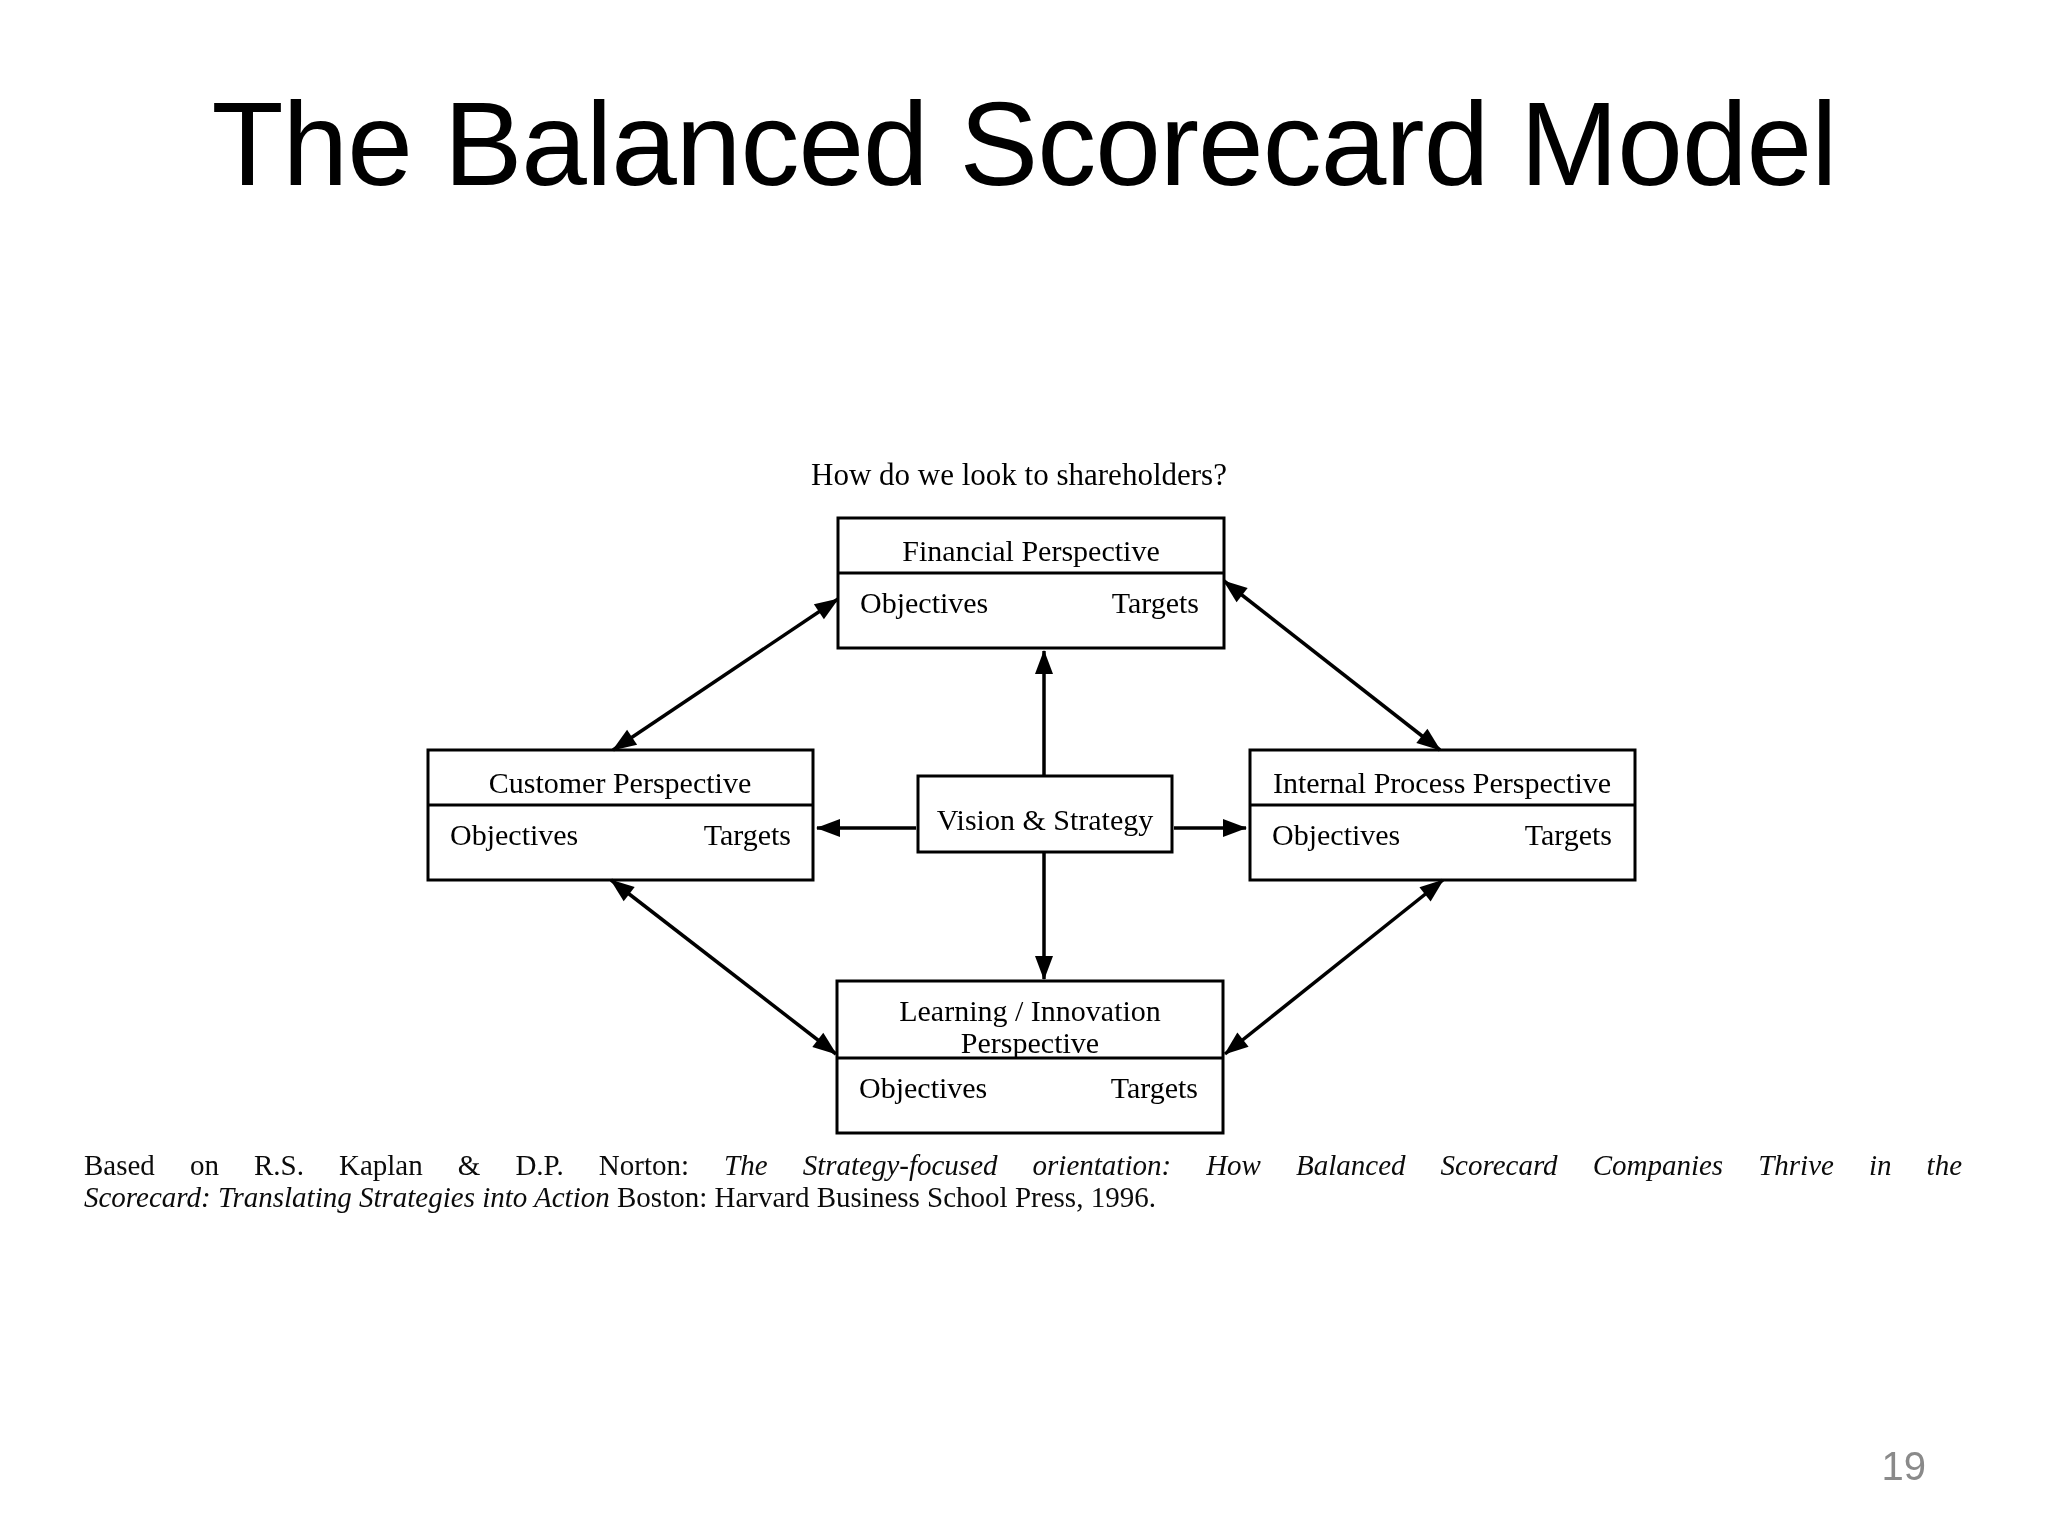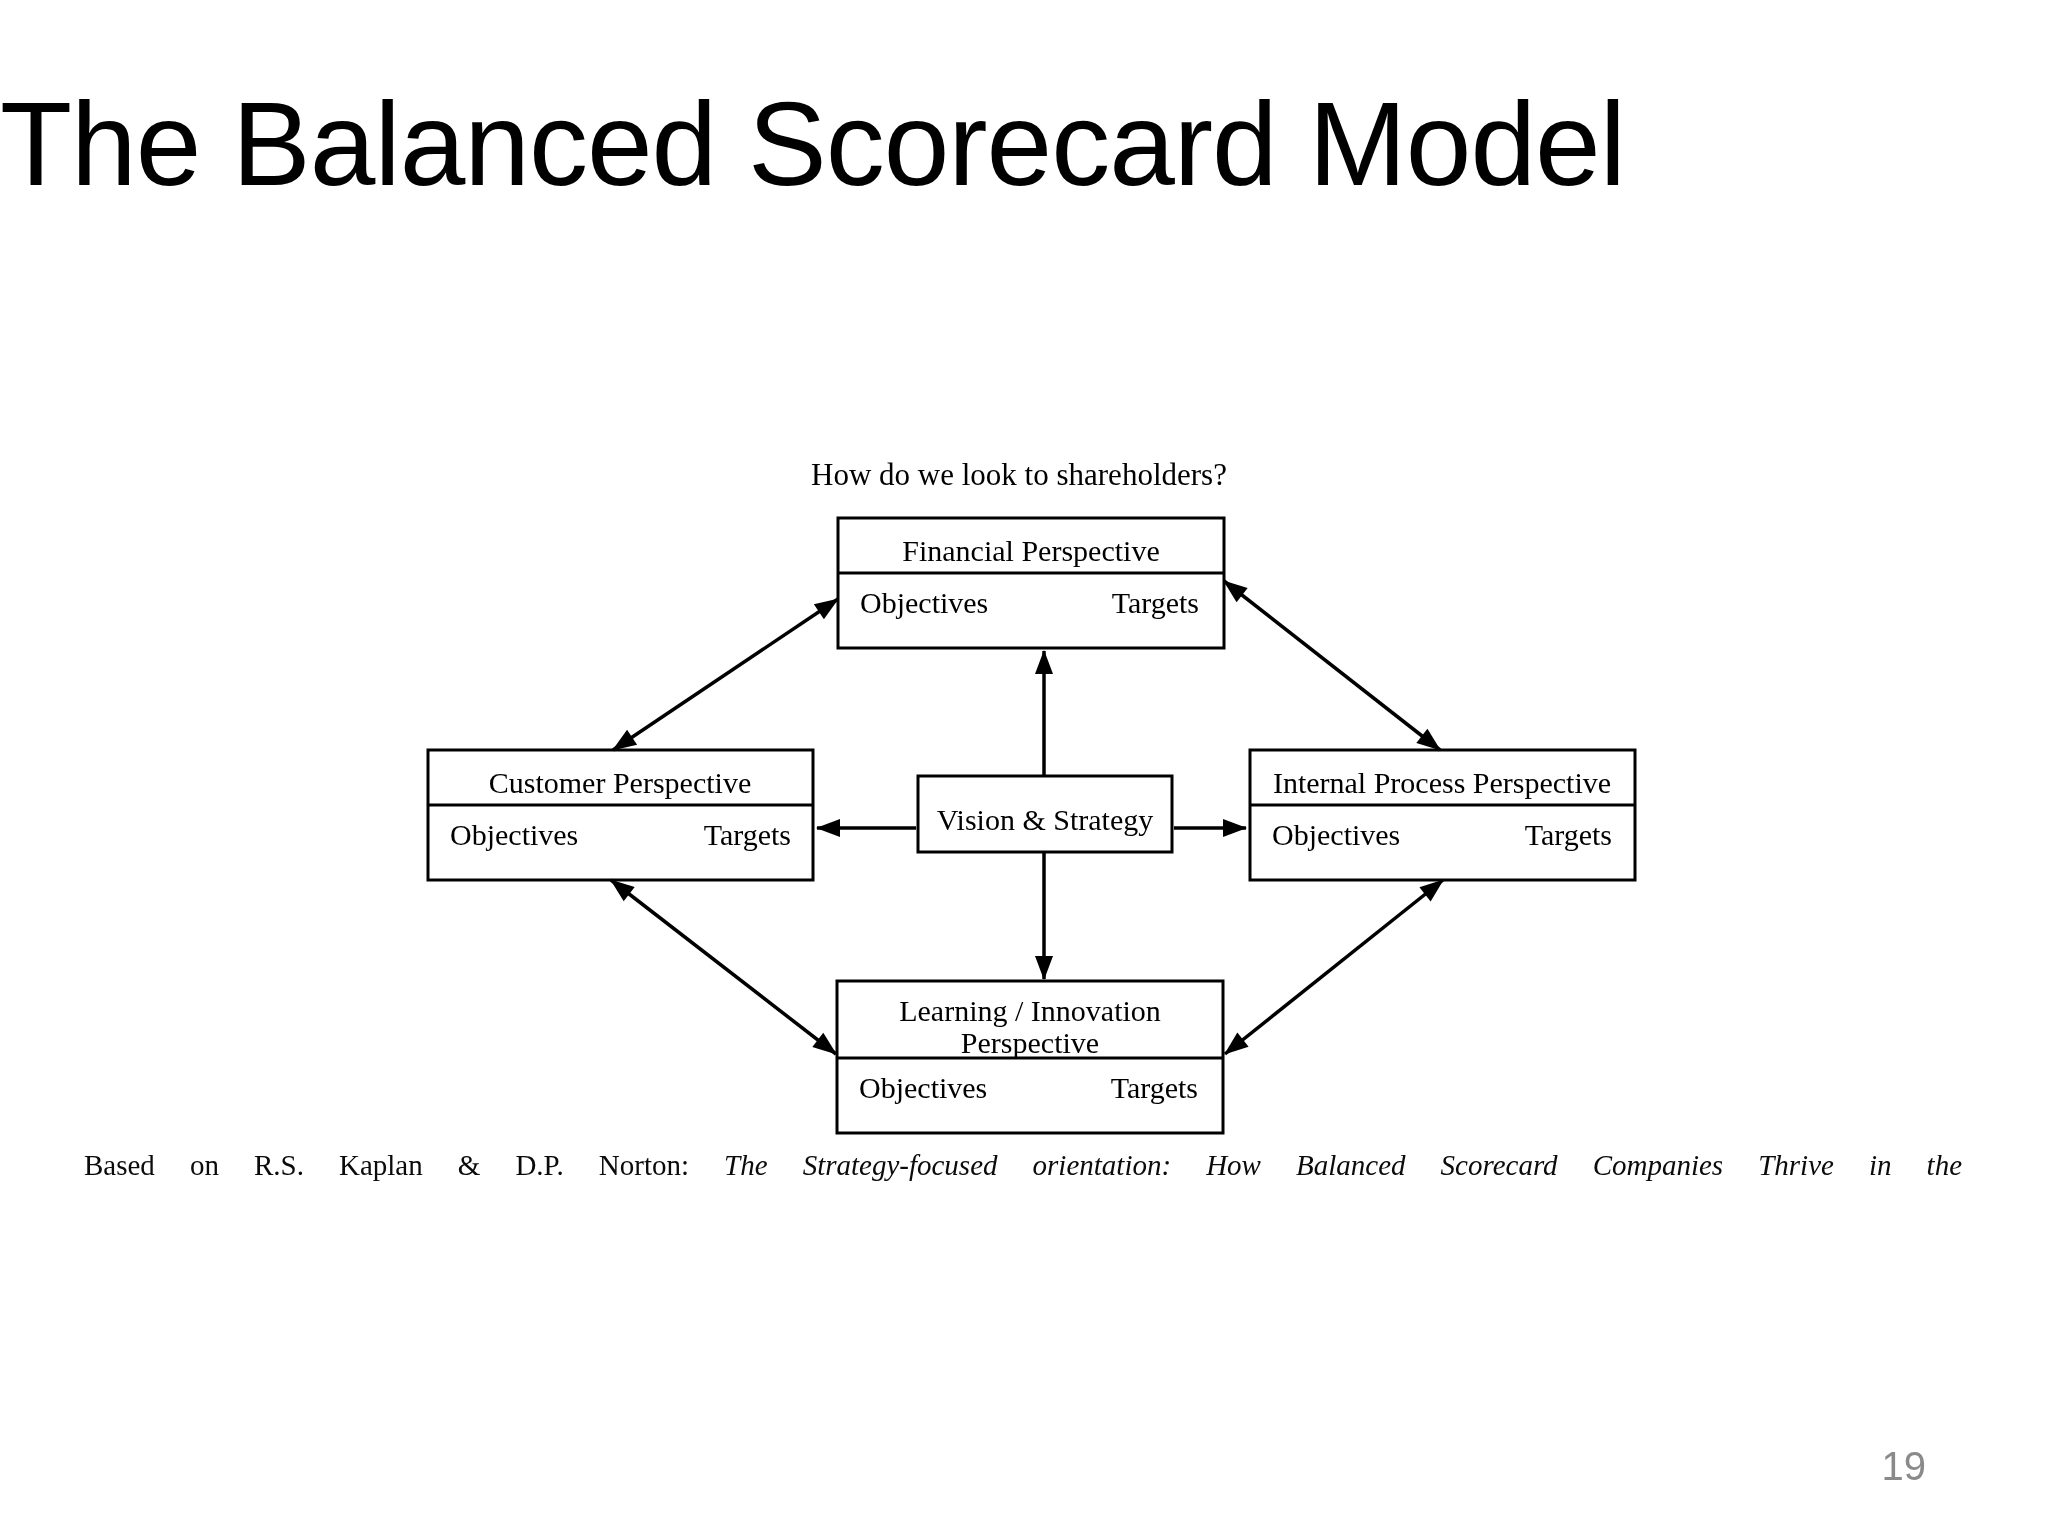--- a/index.html
+++ b/index.html
@@ -12,21 +12,21 @@
   body{
     background:var(--bg);
     font-family:"Liberation Sans", sans-serif;
     position:relative;
     overflow:hidden;
   }
   .slide{position:absolute;inset:0;background:var(--bg);}
   .title{
     position:absolute;
     top:76px;left:0;width:2048px;
-    text-align:left;
+    text-align:center;
     font-family:"Liberation Sans", sans-serif;
     font-weight:400;
     font-size:118px;
     letter-spacing:-1px;
     color:var(--ink);
     white-space:nowrap;
   }
   svg.diagram{position:absolute;top:0;left:0;width:2048px;height:1536px;}
   .box{fill:#ffffff;stroke:var(--ink);stroke-width:3;}
   .bl{stroke:var(--ink);stroke-width:3;}
@@ -121,17 +121,18 @@
     <line class="arrow" x1="611" y1="880" x2="836" y2="1054" marker-start="url(#ah-start)" marker-end="url(#ah-end)"></line>
     <line class="arrow" x1="1443" y1="880" x2="1225" y2="1054" marker-start="url(#ah-start)" marker-end="url(#ah-end)"></line>
     <line class="arrow" x1="1044" y1="776" x2="1044" y2="651" marker-end="url(#ah-end)"></line>
     <line class="arrow" x1="1044" y1="852" x2="1044" y2="979" marker-end="url(#ah-end)"></line>
     <line class="arrow" x1="916" y1="828" x2="817" y2="828" marker-end="url(#ah-end)"></line>
     <line class="arrow" x1="1174" y1="828" x2="1246" y2="828" marker-end="url(#ah-end)"></line>
   </svg>
 
   <div class="citation">
       <div class="cite-line j"><span>Based on R.S. Kaplan &amp; D.P. Norton: </span><span class="it">The Strategy-focused orientation: How Balanced Scorecard Companies Thrive in the</span></div>
+      <div class="cite-line"><span class="it">Scorecard: Translating Strategies into Action</span><span> Boston: Harvard Business School Press, 1996.</span></div>
     </div>
 
   <div class="page-number">19</div>
 
 </div>
 
 </body></html>

